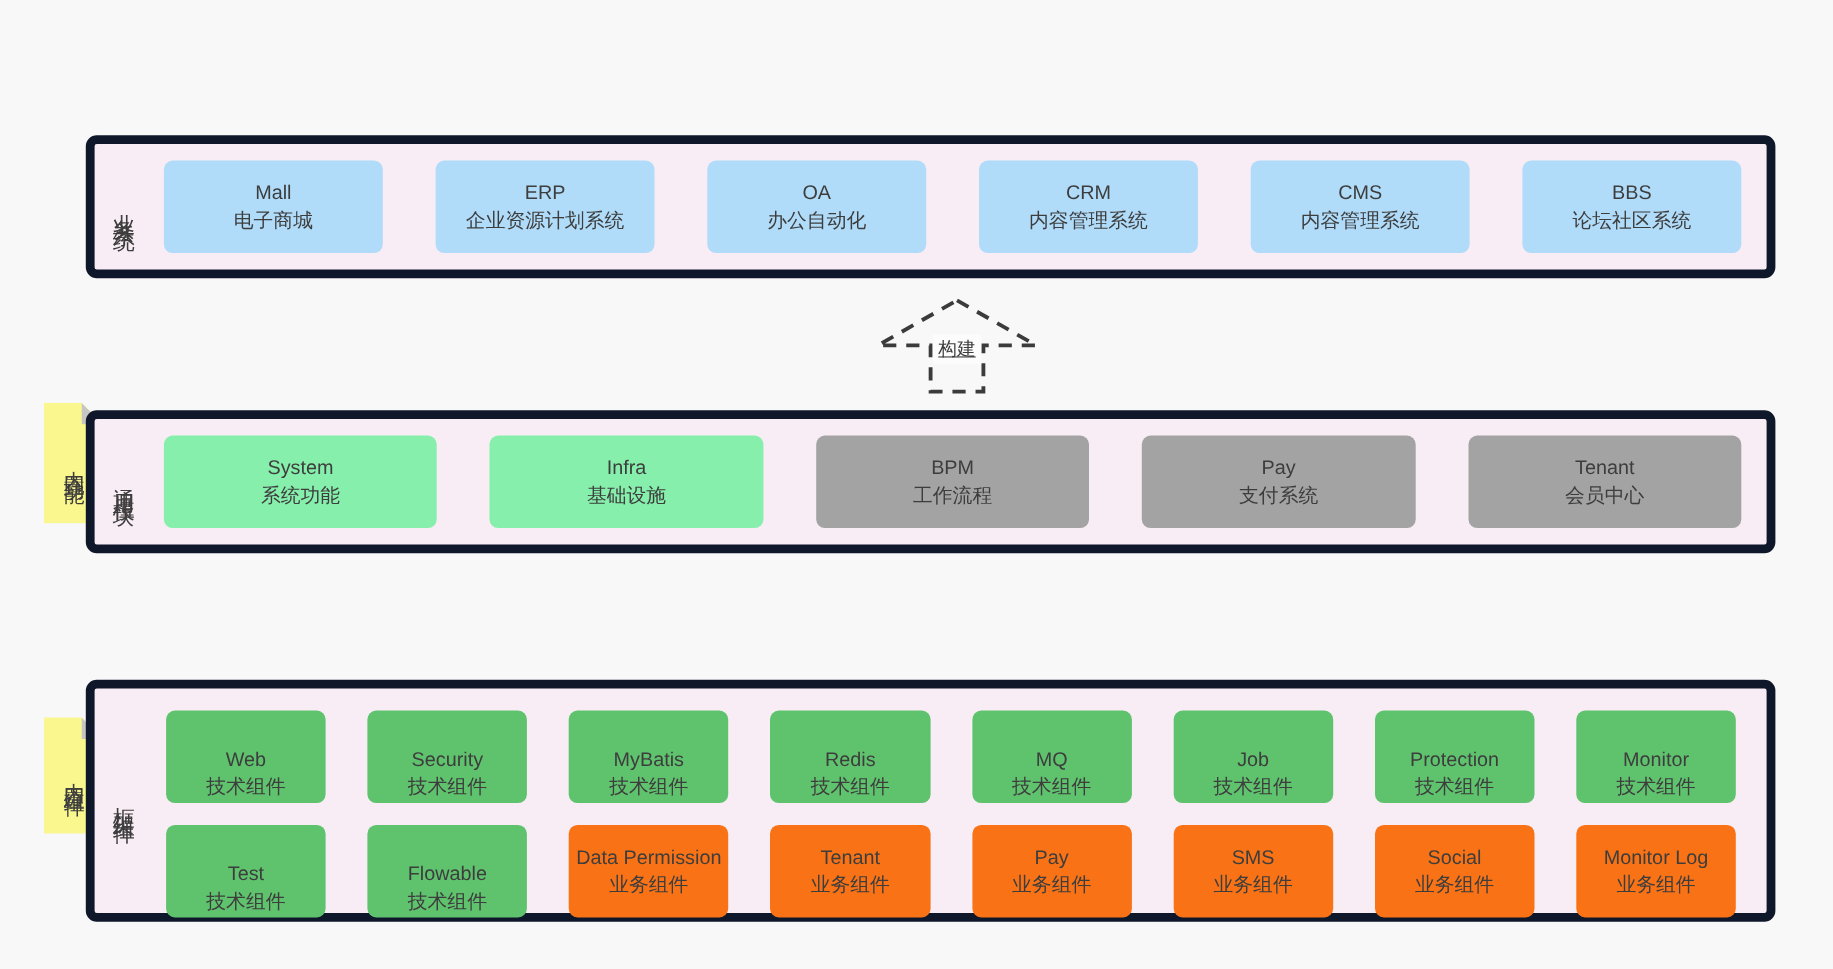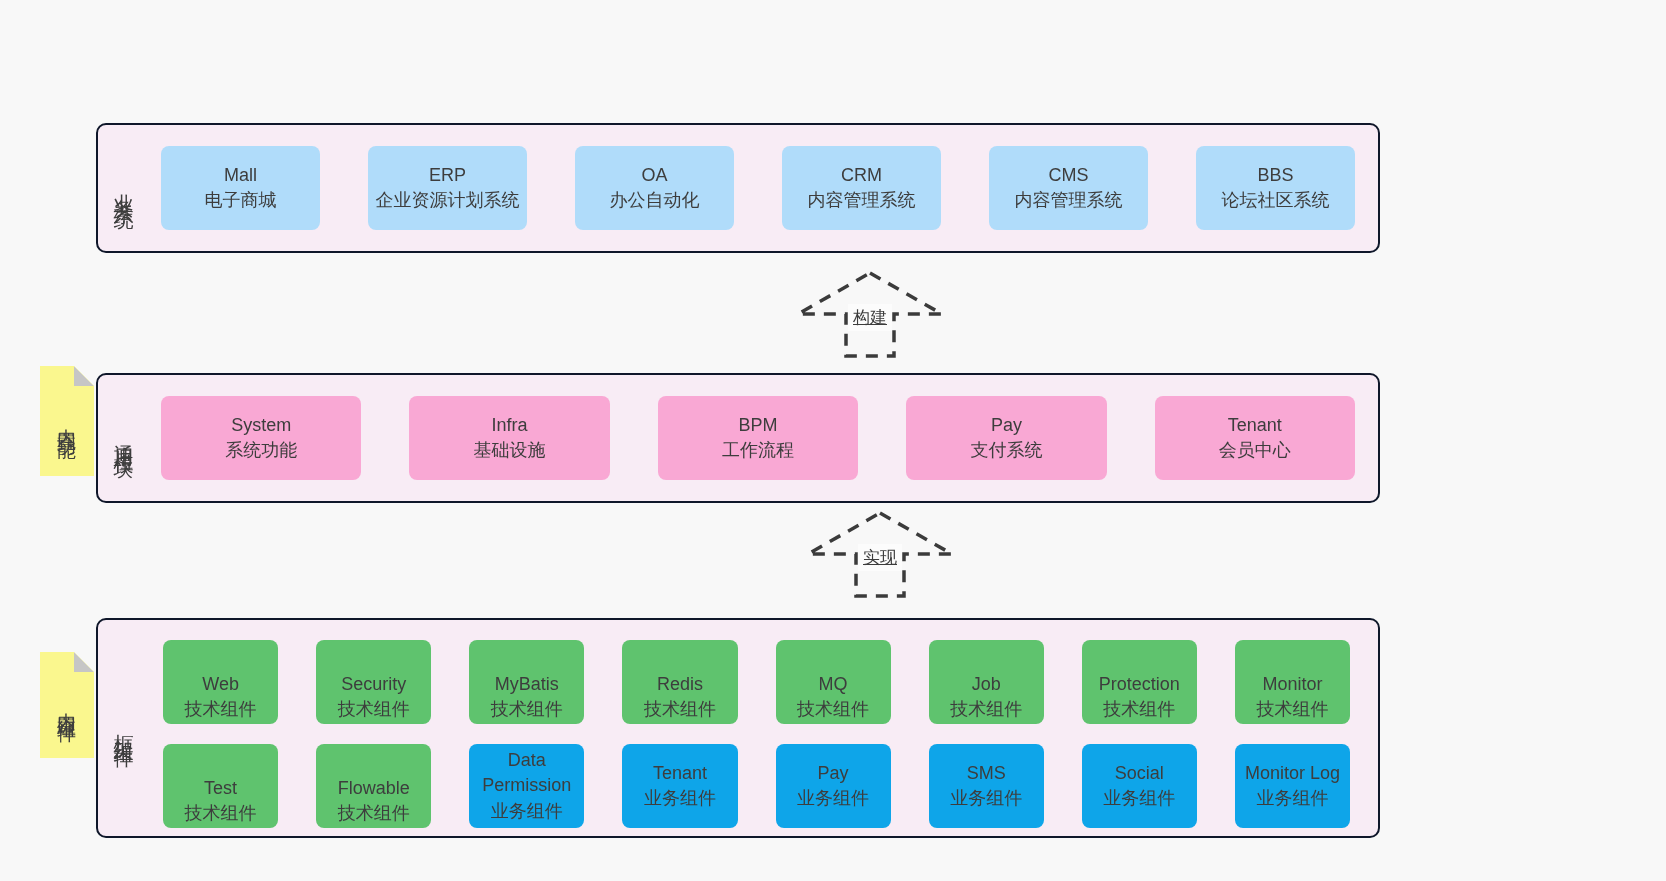--- a/index.html
+++ b/index.html
@@ -7,23 +7,23 @@
     width:1666px;height:881px;
     background:#f8f8f8;
     font-family:"Liberation Sans","DejaVu Sans",sans-serif;
     position:relative;overflow:hidden;
     color:#3d3d3d;
   }
   .canvas{position:absolute;inset:0;}
 
   
   .layer{
-    position:absolute;left:96px;width:1284px;
+    position:absolute;left:78px;width:1536px;
     background:#f8ecf5;
-    border:2px solid #0f172a;
+    border:8px solid #0f172a;
     border-radius:10px;
     box-sizing:border-box;
     z-index:2;
   }
   .layer-business{top:123px;height:130px;}
   .layer-modules{top:373px;height:130px;}
   .layer-framework{top:618px;height:220px;}
 
   .vlabel{
     position:absolute;left:16px;top:50%;transform:translateY(-50%);
@@ -44,24 +44,24 @@
   .boxrow8{display:flex;gap:38px;}
 
   .box{
     flex:1;height:84px;border-radius:8px;
     display:flex;flex-direction:column;justify-content:center;align-items:center;
     text-align:center;line-height:1.4;font-size:18px;color:#3d3d3d;
     padding:2px 4px;box-sizing:border-box;
   }
   .box .t{white-space:pre-line;}
   .blue{background:#b0dcfa;}
-  .red{background:#f9a8d4;}
-  .pink{background:#f9a8d4;}
+  .red{background:#86efac;}
+  .pink{background:#a3a3a3;}
   .green{background:#5fc36e;justify-content:flex-end;}
-  .lgreen{background:#0ea5e9;}
+  .lgreen{background:#f97316;}
 
   
   .note{
     position:absolute;left:40px;width:54px;background:#faf78e;z-index:1;
     clip-path:polygon(0 0,calc(100% - 20px) 0,100% 20px,100% 100%,0 100%);
     display:flex;justify-content:center;align-items:center;
   }
   .note-modules{top:366px;height:110px;}
   .note-framework{top:652px;height:106px;}
   .note .fold{
@@ -151,26 +151,20 @@
         <div class="t">Pay</div>
         <div class="t">支付系统</div>
       </div>
       <div class="box pink">
         <div class="t">Tenant</div>
         <div class="t">会员中心</div>
       </div>
     </div>
   </section>
 
-  <div class="arrow arrow-implement">
-    <svg width="150" height="90" viewBox="0 0 150 90">
-      <polygon points="75,3 147,44 99,44 99,86 51,86 51,44 3,44" fill="#f8f8f8" stroke="#3b3b3b" stroke-width="3.5" stroke-dasharray="12 9" stroke-linejoin="miter"></polygon>
-    </svg>
-    <div class="alabel">实现</div>
-  </div>
 
   <div class="note note-framework">
     <div class="fold"></div>
     <div class="ntext">内置组件</div>
   </div>
   <section class="layer layer-framework">
     <div class="vlabel">框架组件</div>
     <div class="rows8">
       <div class="boxrow8">
         <div class="box green">

